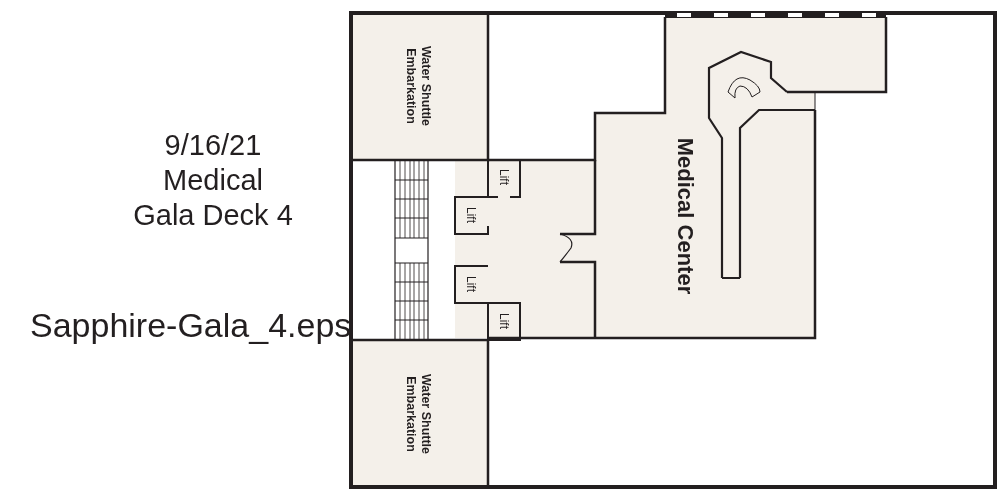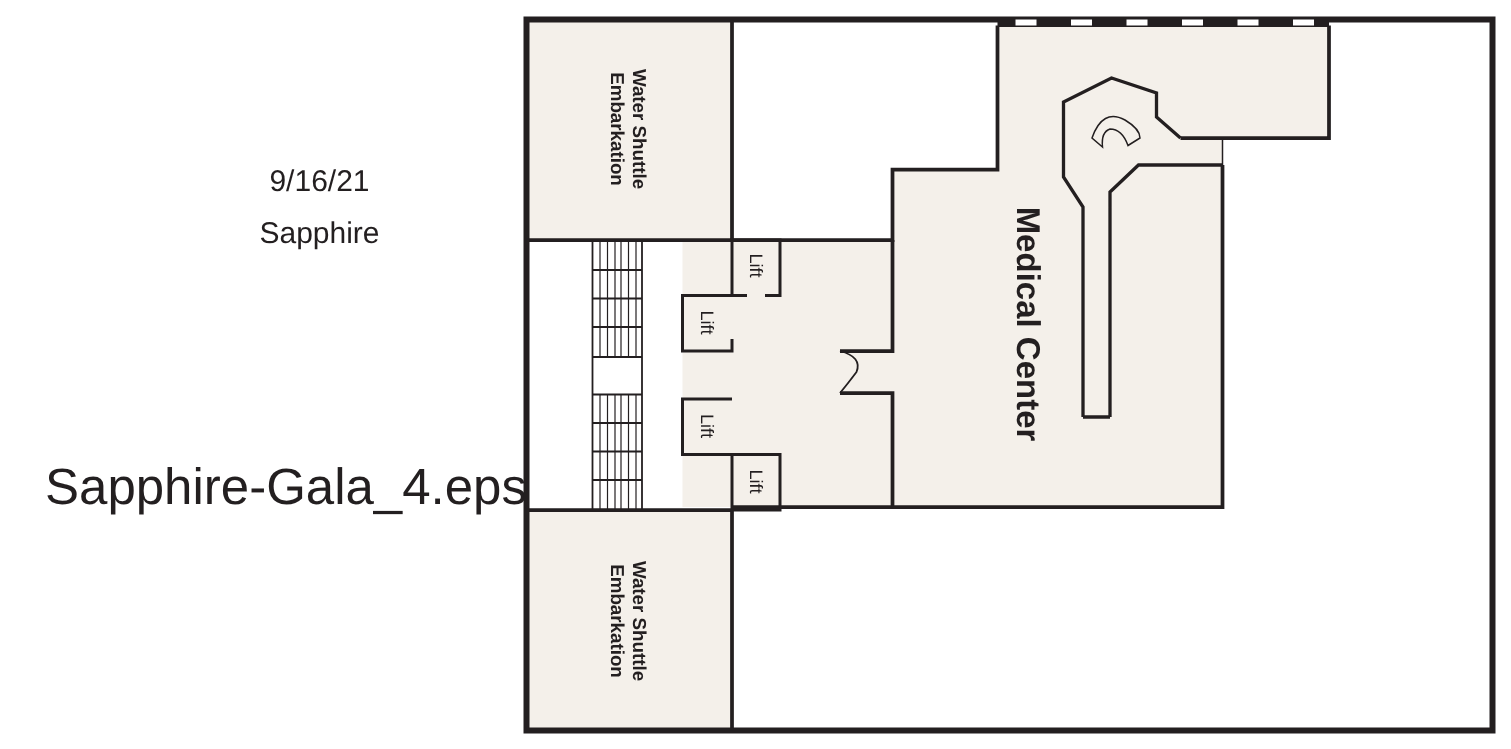--- a/index.html
+++ b/index.html
@@ -1,31 +1,32 @@
 <!DOCTYPE html>
 <html><head>
 <meta charset="utf-8">
 <style>
   html, body { margin: 0; padding: 0; background: #ffffff; }
   body { width: 1007px; height: 499px; position: relative; overflow: hidden;
          font-family: "Liberation Sans", "DejaVu Sans", sans-serif; color: #231f20; }
-  .info-block { position: absolute; left: 100px; top: 104px; width: 226px; text-align: center;
-                font-size: 20px; line-height: 35px; }
+  .info-block { position: absolute; left: 100px; top: 128px; width: 226px; text-align: center;
+                font-size: 29px; line-height: 35px; }
   .file-name { position: absolute; left: 30px; top: 309px; font-size: 34px; line-height: 32px; }
   svg { position: absolute; left: 0; top: 0; }
   .room-fill { fill: #f4f0ea; }
   .wall { stroke: #231f20; fill: none; }
   .label { font-family: "Liberation Sans", "DejaVu Sans", sans-serif; fill: #231f20; }
 </style>
 </head>
 <body>
 
 <div class="info-block">
   <div>9/16/21</div>
-  <div>Sapphire</div>
+  <div>Medical</div>
+  <div>Gala Deck 4</div>
 </div>
 <div class="file-name">Sapphire-Gala_4.eps</div>
 
 <svg width="1007" height="499" viewBox="0 0 1007 499">
 
   <rect class="room-fill" x="351" y="13" width="137" height="147"></rect>
   <rect class="room-fill" x="351" y="340" width="137" height="147"></rect>
 
   <path class="room-fill" d="M455,160 L595,160 L595,113 L665,113 L665,17 L886,17 L886,92 L815,92 L815,338 L455,338 Z"></path>
 

